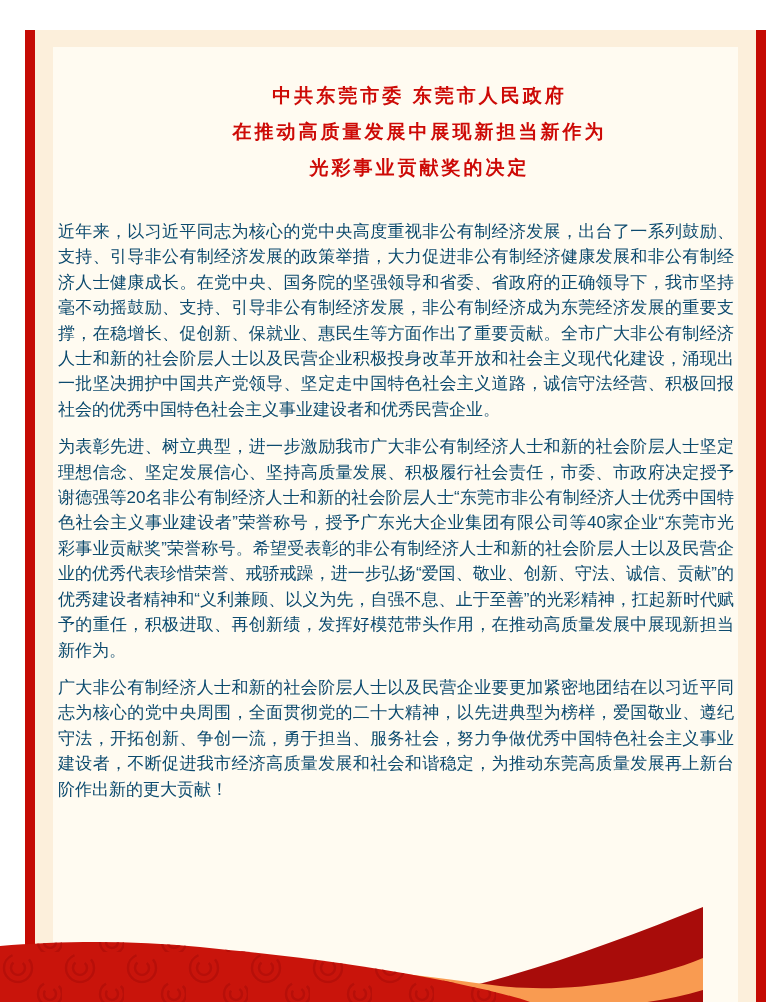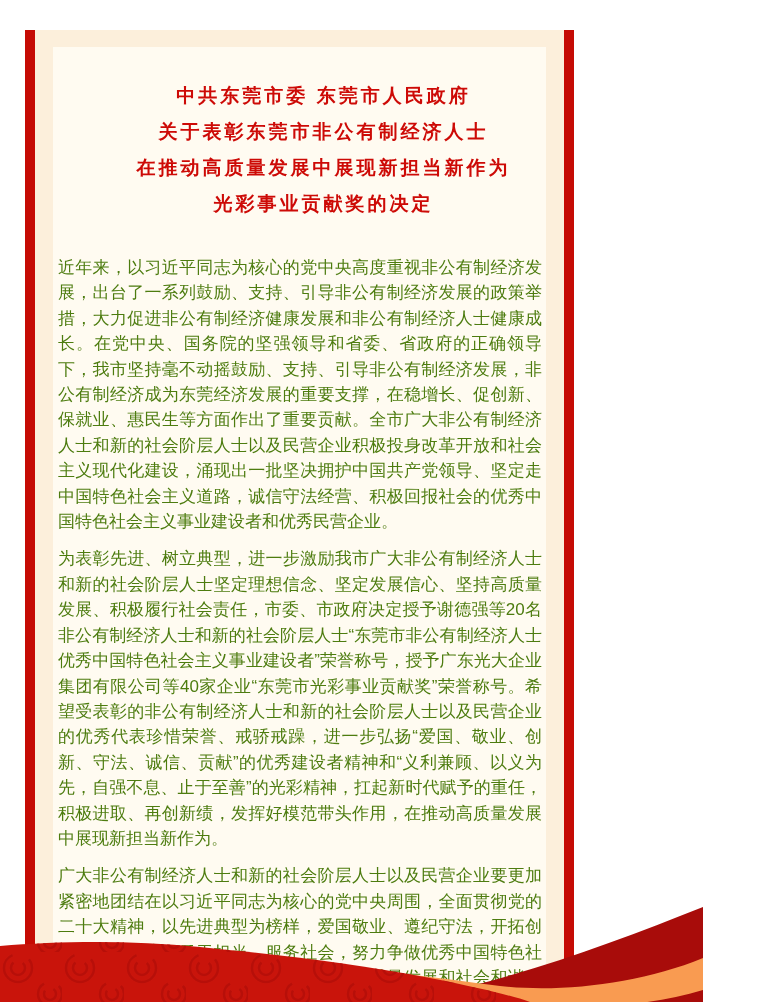--- a/index.html
+++ b/index.html
@@ -1,51 +1,50 @@
 <!DOCTYPE html>
 <html><head>
 <meta charset="utf-8">
 <style>
   html,body{margin:0;padding:0;background:#ffffff;}
   .page{
     position:relative;width:766px;height:1002px;background:#ffffff;overflow:hidden;
     font-family:"Liberation Sans","DejaVu Sans",sans-serif;
   }
   
-  .card{position:absolute;left:25px;top:30px;width:549px;height:972px;background:#c50b04;}
+  .card{position:absolute;left:25px;top:30px;width:741px;height:972px;background:#c50b04;}
   .card-cream{position:absolute;left:10px;right:10px;top:0;bottom:0;background:#fcefdb;}
   .card-content{position:absolute;left:18px;right:18px;top:17px;bottom:0;background:#fffbf1;}
   
   .title-block{
     padding:31px 0 0 48px;text-align:center;
     color:#cd0a06;font-weight:bold;font-size:19px;line-height:36px;letter-spacing:3px;
   }
   
   .body-block{
     margin:33px 4px 0 5px;
-    color:#4d7c0f;font-size:17px;line-height:25.4px;text-align:justify;
+    color:#0c4a6e;font-size:17px;line-height:25.4px;text-align:justify;
     text-justify:inter-ideograph;
   }
   .body-block p{margin:0;}
   .body-block p + p{margin-top:12px;}
   
   .wave{position:absolute;left:0;bottom:0;width:766px;height:102px;display:block;}
 </style>
 </head>
 <body>
 
 <div class="page">
 
   <div class="card">
     <div class="card-cream">
       <div class="card-content">
 
         <div class="title-block">
           <div>中共东莞市委  东莞市人民政府</div>
-          <div>关于表彰东莞市非公有制经济人士</div>
           <div>在推动高质量发展中展现新担当新作为</div>
           <div>光彩事业贡献奖的决定</div>
         </div>
 
         <div class="body-block">
           <p>近年来，以习近平同志为核心的党中央高度重视非公有制经济发展，出台了一系列鼓励、支持、引导非公有制经济发展的政策举措，大力促进非公有制经济健康发展和非公有制经济人士健康成长。在党中央、国务院的坚强领导和省委、省政府的正确领导下，我市坚持毫不动摇鼓励、支持、引导非公有制经济发展，非公有制经济成为东莞经济发展的重要支撑，在稳增长、促创新、保就业、惠民生等方面作出了重要贡献。全市广大非公有制经济人士和新的社会阶层人士以及民营企业积极投身改革开放和社会主义现代化建设，涌现出一批坚决拥护中国共产党领导、坚定走中国特色社会主义道路，诚信守法经营、积极回报社会的优秀中国特色社会主义事业建设者和优秀民营企业。</p>
           <p>为表彰先进、树立典型，进一步激励我市广大非公有制经济人士和新的社会阶层人士坚定理想信念、坚定发展信心、坚持高质量发展、积极履行社会责任，市委、市政府决定授予谢德强等20名非公有制经济人士和新的社会阶层人士“东莞市非公有制经济人士优秀中国特色社会主义事业建设者”荣誉称号，授予广东光大企业集团有限公司等40家企业“东莞市光彩事业贡献奖”荣誉称号。希望受表彰的非公有制经济人士和新的社会阶层人士以及民营企业的优秀代表珍惜荣誉、戒骄戒躁，进一步弘扬“爱国、敬业、创新、守法、诚信、贡献”的优秀建设者精神和“义利兼顾、以义为先，自强不息、止于至善”的光彩精神，扛起新时代赋予的重任，积极进取、再创新绩，发挥好模范带头作用，在推动高质量发展中展现新担当新作为。</p>
           <p>广大非公有制经济人士和新的社会阶层人士以及民营企业要更加紧密地团结在以习近平同志为核心的党中央周围，全面贯彻党的二十大精神，以先进典型为榜样，爱国敬业、遵纪守法，开拓创新、争创一流，勇于担当、服务社会，努力争做优秀中国特色社会主义事业建设者，不断促进我市经济高质量发展和社会和谐稳定，为推动东莞高质量发展再上新台阶作出新的更大贡献！</p>
         </div>
 

